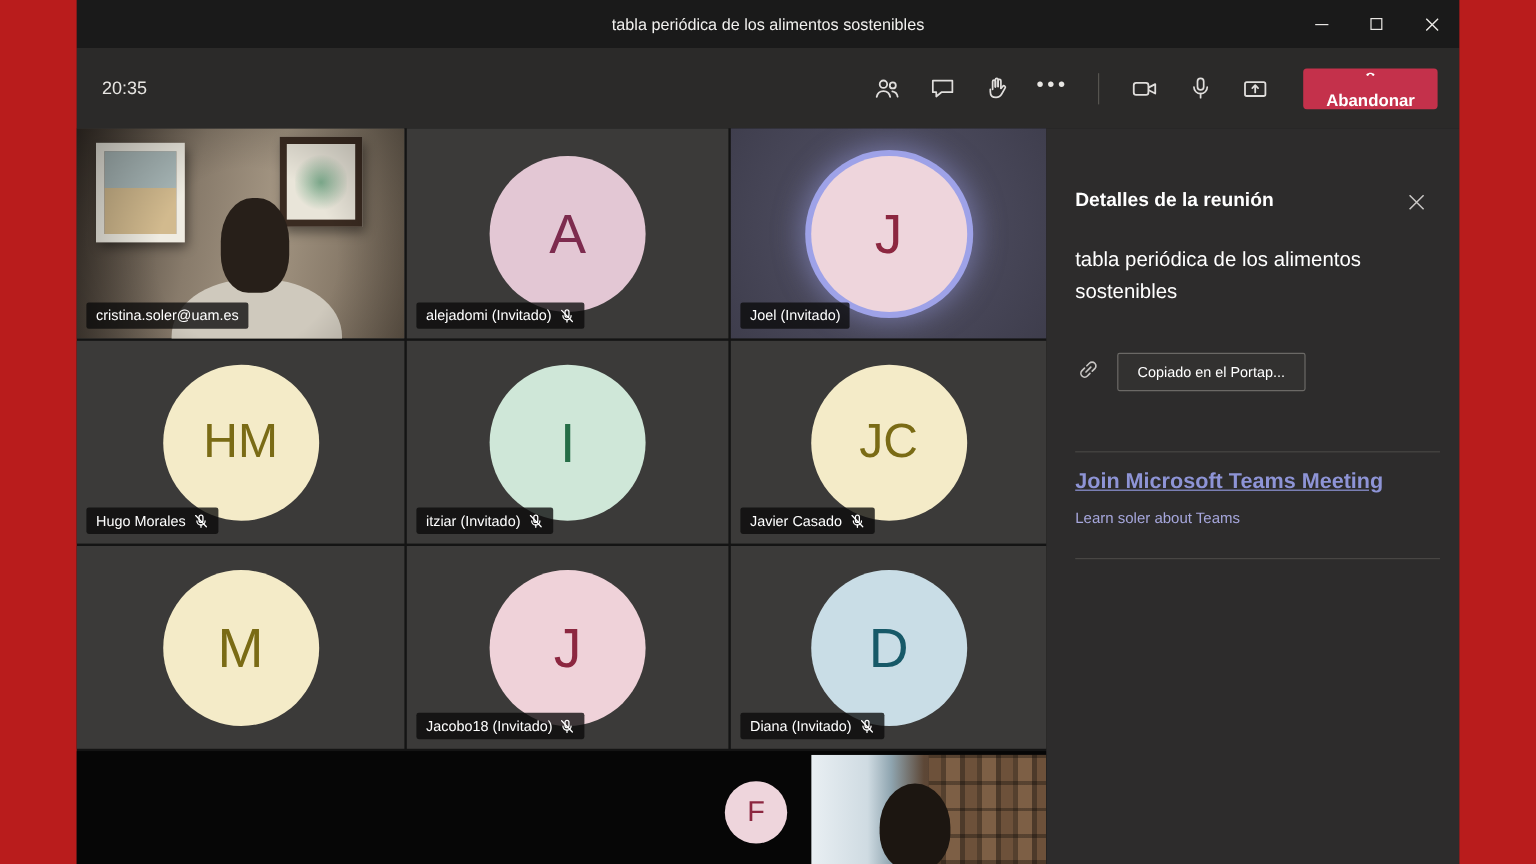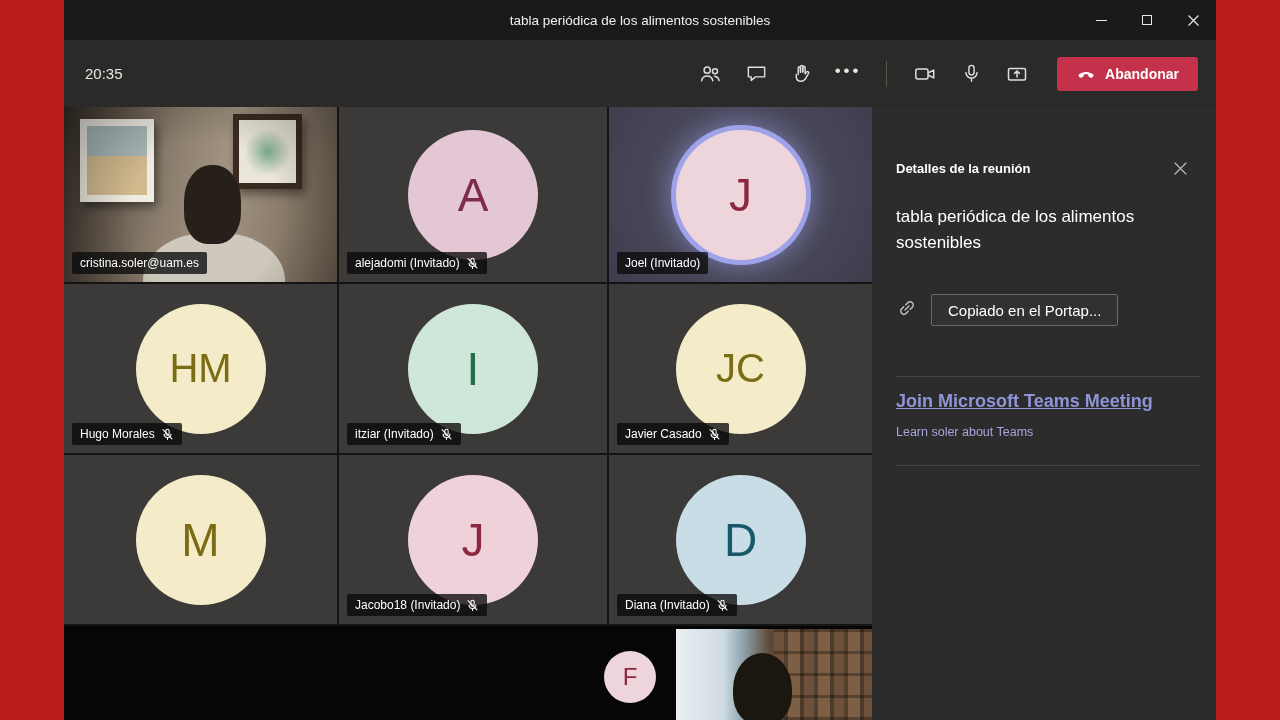--- a/index.html
+++ b/index.html
@@ -17,21 +17,21 @@
   .glyph-max { width:10px; height:10px; border:1px solid #e8e6e3; display:block; }
 
   
   .toolbar { flex:0 0 67px; background:#2b2a29; display:flex; align-items:center; padding:0 18px 0 21px; }
   .time { font-size:15px; color:#e8e6e3; }
   .tb-spacer { flex:1; }
   .tb-btn { width:46px; height:46px; display:flex; align-items:center; justify-content:center; cursor:pointer; border-radius:3px; }
   .tb-btn svg { display:block; }
   .dots { color:#e8e6e3; font-size:17px; letter-spacing:3px; line-height:1; padding-bottom:6px; }
   .tb-sep { width:1px; height:26px; background:#56544f; margin:0 15px; }
-  .leave-btn { height:34px; padding:0 19px; margin-left:17px; background:var(--leave-red,#c4314b); border:none; border-radius:3px; color:#fff; font-size:14px; font-weight:600; font-family:inherit; display:flex; align-items:center; gap:9px; cursor:pointer; }
+  .leave-btn { height:34px; padding:0 19px; margin-left:17px; background:var(--leave-red,#c4314b); border:none; border-radius:3px; color:#fff; font-size:14px; font-weight:600; font-family:inherit; display:flex; align-items:center; gap:9px; cursor:pointer;flex-direction:column; }
 
   
   .main { flex:1; display:flex; min-height:0; }
   .stage { flex:0 0 808px; width:808px; background:#141414; display:grid; grid-template-columns:273px 268px 263px; grid-template-rows:175px 169px 169px 1fr; gap:2px; }
   .tile { position:relative; background:#3b3a39; overflow:hidden; display:flex; align-items:center; justify-content:center; cursor:pointer; }
   .tile.speaking { background:radial-gradient(circle at 50% 46%, #585772 0%, #484759 55%, #3e3d4c 100%); }
   .avatar { width:130px; height:130px; border-radius:50%; display:flex; align-items:center; justify-content:center; font-size:46px; font-weight:400; }
   .avatar.two { font-size:40px; }
   .speaking .avatar { box-shadow:0 0 0 5px var(--ring,#9ea2e8), 0 0 24px 7px rgba(158,162,232,.5); }
   .name-tag { position:absolute; left:8px; bottom:8px; background:rgba(10,10,10,.78); color:#fff; font-size:12px; padding:4px 8px; border-radius:2px; display:flex; align-items:center; gap:6px; max-width:calc(100% - 20px); white-space:nowrap; }
@@ -52,25 +52,25 @@
   .self-view { position:absolute; right:0; top:3px; width:196px; height:91px; overflow:hidden; cursor:pointer; }
   .scene-self { position:absolute; inset:0; background:linear-gradient(90deg,#e9eff3 0%, #cfdbe2 24%, #8fa5b0 34%, #5d4736 48%, #4a3628 100%); }
   .bookshelf { position:absolute; right:0; top:0; width:50%; height:100%;
     background:repeating-linear-gradient(180deg, rgba(0,0,0,.3) 0 3px, transparent 3px 22px),
                repeating-linear-gradient(90deg,#6d513a 0 10px,#55402e 10px 14px,#7d5f45 14px 26px,#4d3a2a 26px 30px); }
   .self-head { position:absolute; left:29%; top:26%; width:30%; height:80%; background:#1c1611; border-radius:50% 50% 42% 42%; }
 
   
   .panel { flex:1; background:#2d2c2c; color:#fff; padding:47px 16px 0 24px; position:relative; }
   .panel-head { display:flex; align-items:center; justify-content:space-between; }
-  .panel-title { font-size:13px; font-weight:700; }
+  .panel-title { font-size:16px; font-weight:700; }
   .panel-close { width:28px; height:28px; display:flex; align-items:center; justify-content:center; cursor:pointer; margin-right:6px; }
   .meeting-title { margin-top:22px; font-size:17px; line-height:26px; font-weight:400; max-width:302px; }
   .copy-row { margin-top:38px; display:flex; align-items:center; gap:13px; }
-  .copy-btn { height:32px; padding:0 16px; background:#323130; border:1px solid #6b6966; border-radius:2px; color:#fff; font-size:15px; font-family:inherit; cursor:pointer; white-space:nowrap; }
+  .copy-btn { height:32px; padding:0 16px; background:#323130; border:1px solid #6b6966; border-radius:2px; color:#fff; font-size:12px; font-family:inherit; cursor:pointer; white-space:nowrap; }
   .divider { height:1px; background:#484644; margin-top:50px; }
   .join-link { display:inline-block; margin-top:14px; color:var(--join-link,#8e94d6); font-size:18px; font-weight:600; text-decoration:underline; cursor:pointer; }
   .learn-link { margin-top:13px; color:var(--learn-link,#a6a7dc); font-size:12.5px; cursor:pointer; }
   .divider2 { margin-top:26px; }
 </style>
 </head>
 <body>
 
 <div class="viewport">
   <div class="window">

